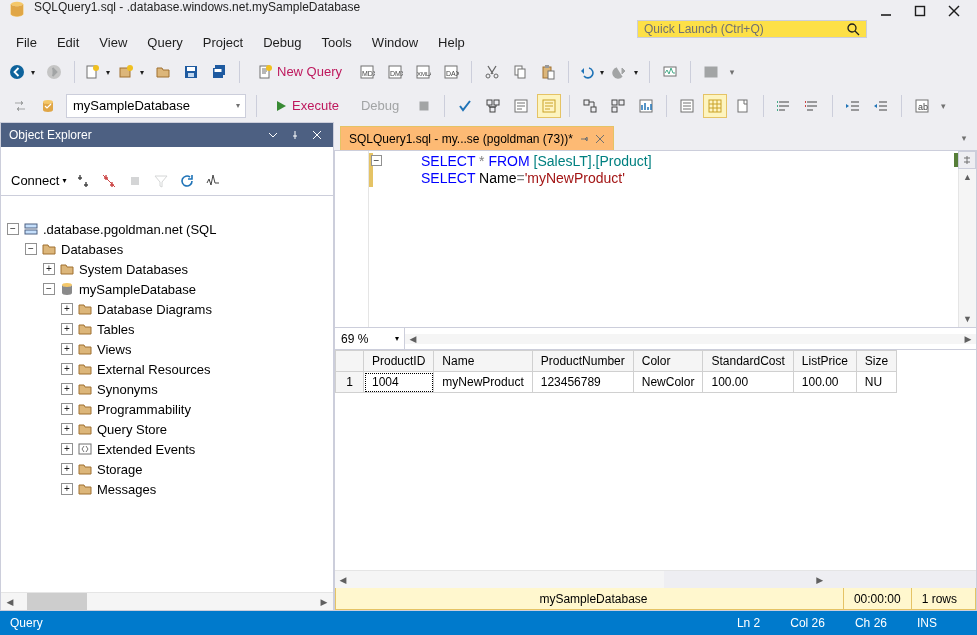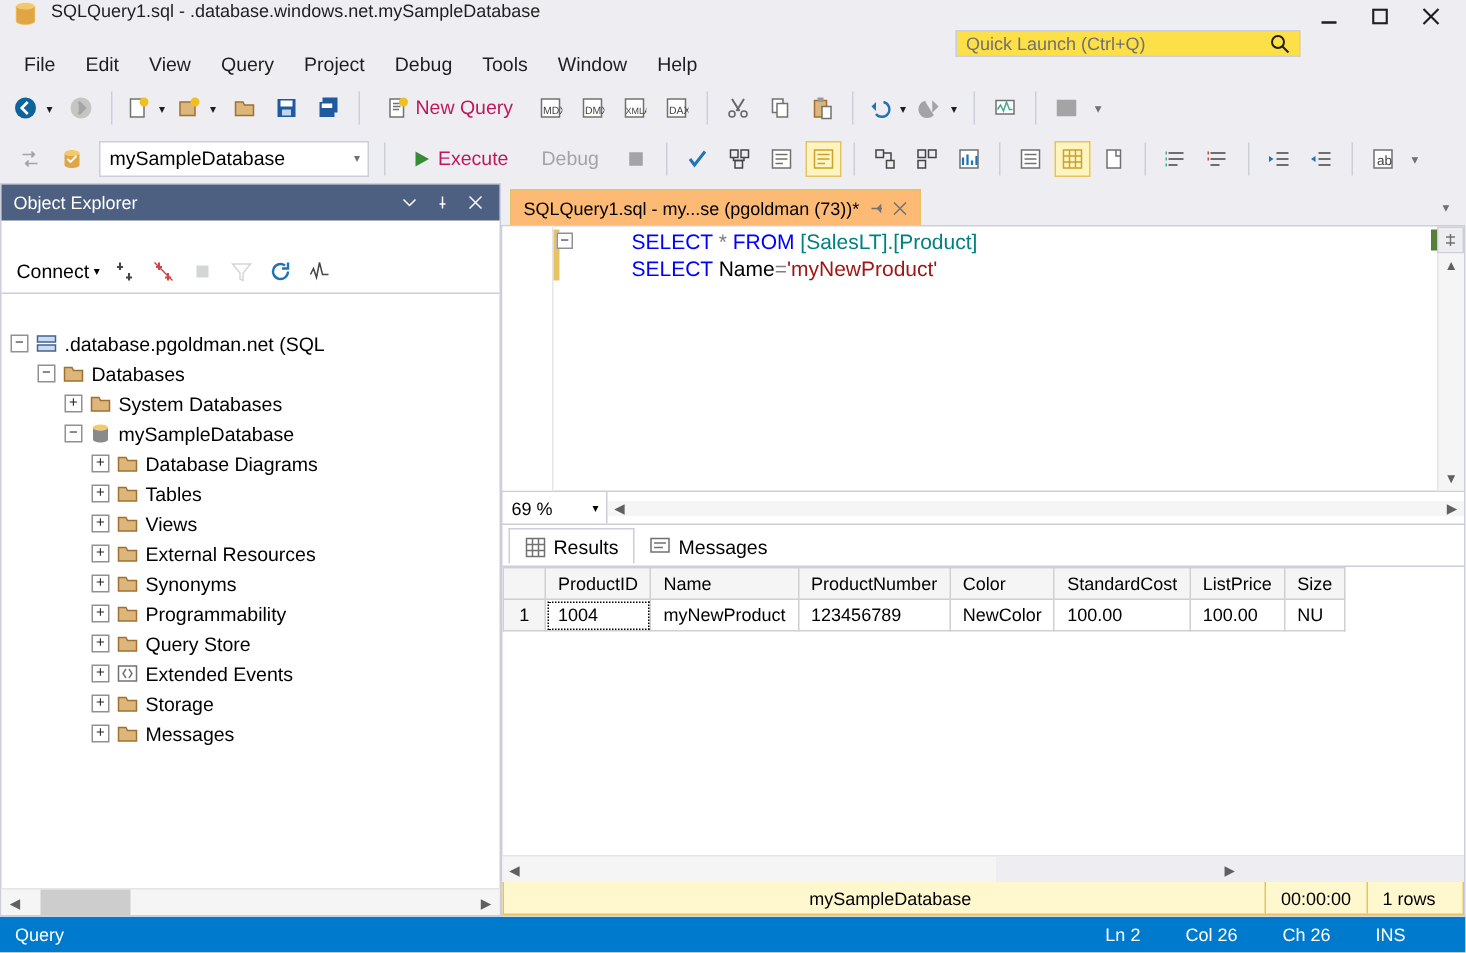--- a/index.html
+++ b/index.html
@@ -675,36 +675,20 @@
           <span>69 %</span>
         </div>
       <div class="hscroll">
           <div class="arrow">◀</div>
           <div style="flex:1"></div>
           <div class="arrow">▶</div>
         </div>
     </div>
 
     <div class="results-wrap">
-      <div class="res-tabs">
-        <div class="res-tab active">
-          <svg width="14" height="14" viewBox="0 0 14 14">
-              <rect x="1" y="1" width="12" height="12" fill="#fff" stroke="#717171"></rect>
-              <path d="M1 5h12M1 9h12M5 1v12M9 1v12" stroke="#717171"></path>
-            </svg>
-          <span>Results</span>
-        </div>
-        <div class="res-tab">
-          <svg width="14" height="14" viewBox="0 0 14 14">
-              <rect x="1" y="2" width="12" height="9" fill="#fff" stroke="#717171"></rect>
-              <path d="M3 5h8M3 8h6" stroke="#717171"></path>
-            </svg>
-          <span>Messages</span>
-        </div>
-      </div>
       <div class="grid">
         <table class="data">
           <tbody>
               <tr>
             <th class="rownum"></th>
             <th>ProductID</th>
             <th>Name</th>
             <th>ProductNumber</th>
             <th>Color</th>
             <th>StandardCost</th>

